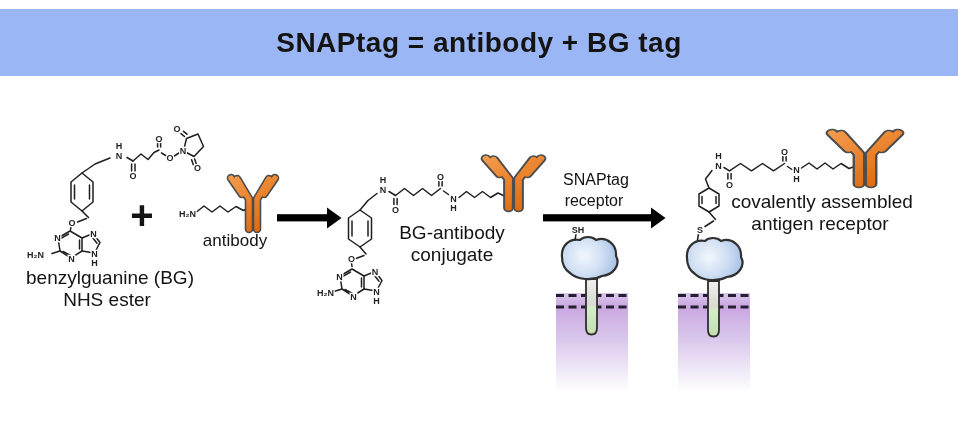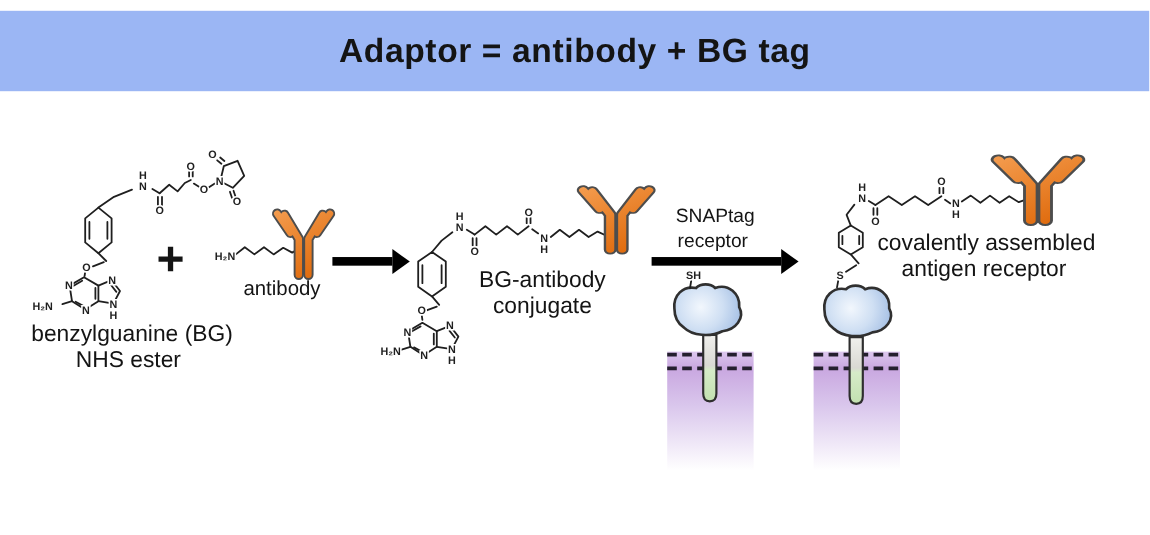--- a/index.html
+++ b/index.html
@@ -25,21 +25,21 @@
   .ab-outline{stroke:var(--antibody-outline,#4d4d4d);stroke-width:8.6;fill:none;stroke-linecap:round;stroke-linejoin:round;}
   .ab-fill{stroke:url(#abgrad);stroke-width:5.4;fill:none;stroke-linecap:round;stroke-linejoin:round;}
   .dash{stroke:var(--dash,#241f2e);stroke-width:3;stroke-dasharray:8 4.5;fill:none;}
 </style>
 </head>
 <body>
 
 <div class="stage">
 
   <div class="banner">
-    <span class="title">Adaptor = antibody + BG tag</span>
+    <span class="title">SNAPtag = antibody + BG tag</span>
   </div>
 
   <svg width="958" height="446" viewBox="0 0 958 446">
     <defs>
       <linearGradient id="abgrad" gradientUnits="userSpaceOnUse" x1="0" y1="0" x2="44" y2="70">
         <stop offset="0" style="stop-color:var(--antibody-light,#f7a459)"></stop>
         <stop offset="1" style="stop-color:var(--antibody-dark,#dd6505)"></stop>
       </linearGradient>
       <radialGradient id="blobgrad" gradientUnits="userSpaceOnUse" cx="-6" cy="-4" r="34">
         <stop offset="0" style="stop-color:var(--blob-center,#f2f7fd)"></stop>

